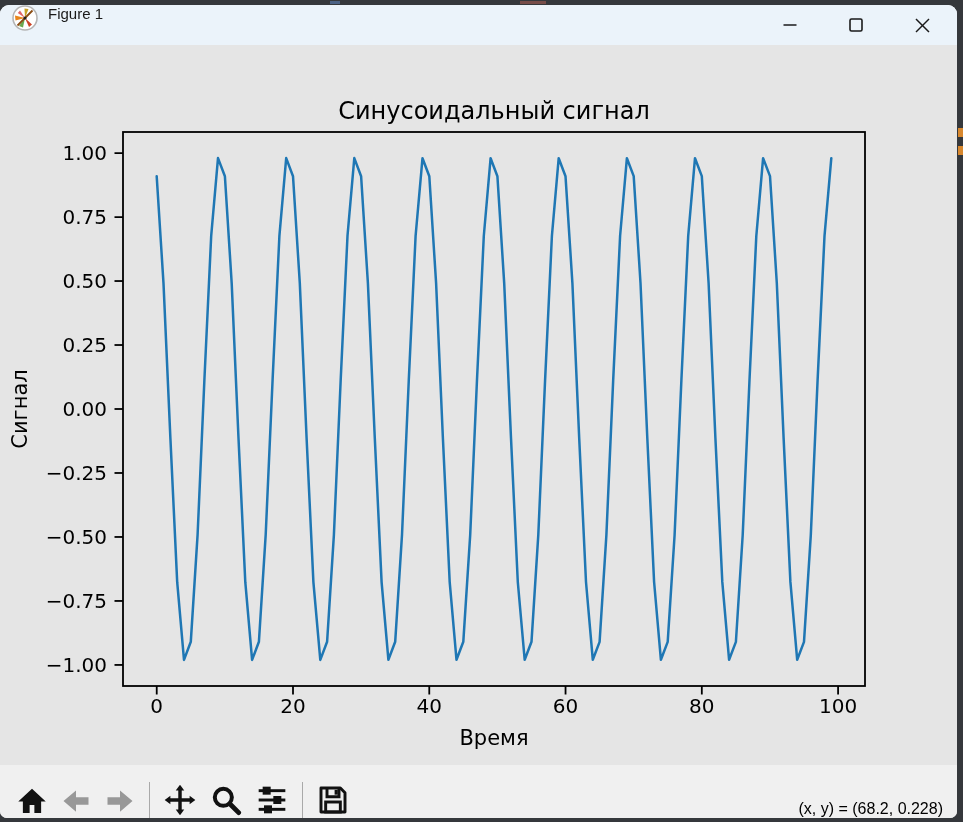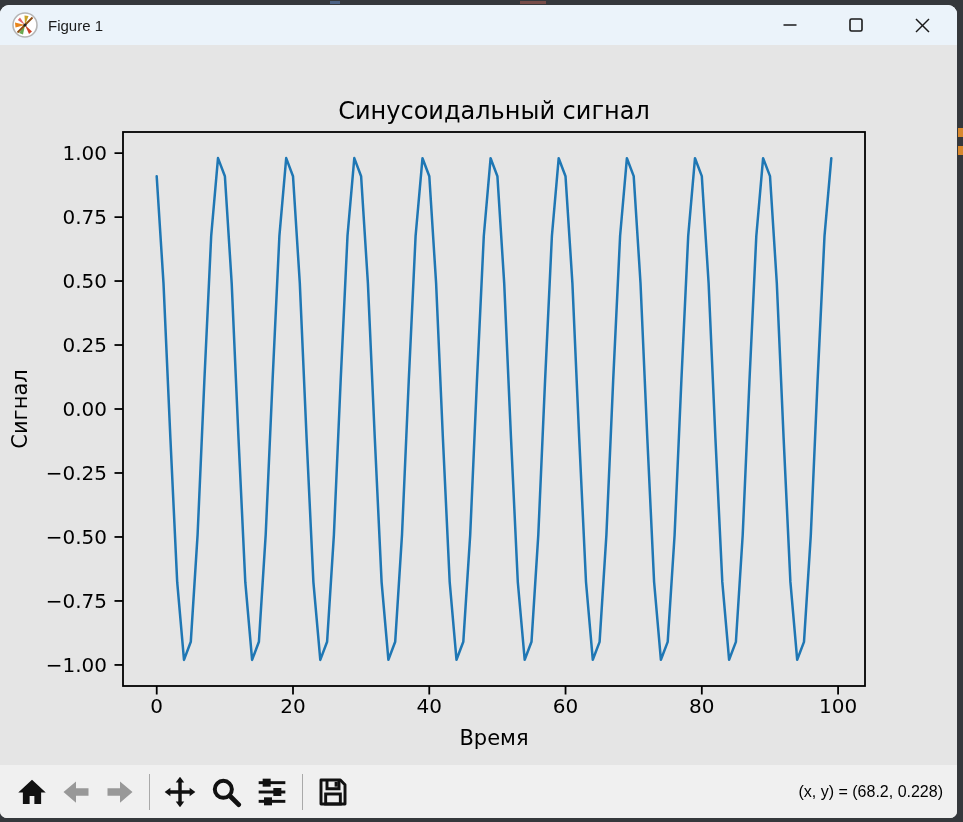--- a/index.html
+++ b/index.html
@@ -11,37 +11,37 @@
   
   .backdrop-artifact{position:absolute;}
   
   .window{
     position:absolute;left:0;top:5px;width:957px;height:813px;
     background:#ffffff;border-radius:9px 9px 7px 7px;overflow:hidden;
     display:flex;flex-direction:column;
   }
   
   .titlebar{
-    height:40px;background:#ebf3fa;display:flex;align-items:center;
+    height:40px;background:#ebf3fa;display:flex;
     flex:0 0 auto;user-select:none;
   }
   .titlebar .app-icon{margin:0 10px 0 12px;width:26px;height:26px;flex:0 0 auto;}
   .titlebar .title-text{font-size:15px;color:#1a1a1a;}
   .win-controls{margin-left:auto;display:flex;height:100%;padding-right:2px;}
   .win-btn{
     width:66px;height:100%;display:flex;align-items:center;justify-content:center;
     background:transparent;border:none;padding:0;cursor:default;
   }
   
   .canvas-area{position:relative;height:720px;background:#e5e5e5;flex:0 0 auto;}
   .canvas-area svg{position:absolute;left:0;top:0;}
   .plot-text{font-family:"DejaVu Sans",sans-serif;fill:#000;}
   
   .toolbar{
-    height:53px;background:#f0f0f0;display:flex;align-items:center;
+    height:53px;background:#f0f0f0;display:flex;align-items:flex-end;
     padding:0 14px 0 10px;flex:1 1 auto;
   }
   .tool-btn{
     background:transparent;border:none;padding:2px;margin:0 5px;
     display:flex;align-items:center;justify-content:center;cursor:default;
   }
   .tool-btn svg{display:block;}
   .tool-btn.disabled svg{opacity:1;}
   .tool-sep{width:1px;height:36px;background:#a9a9a9;margin:0 7px;}
   .coord-readout{margin-left:auto;font-size:16px;color:#000;}

